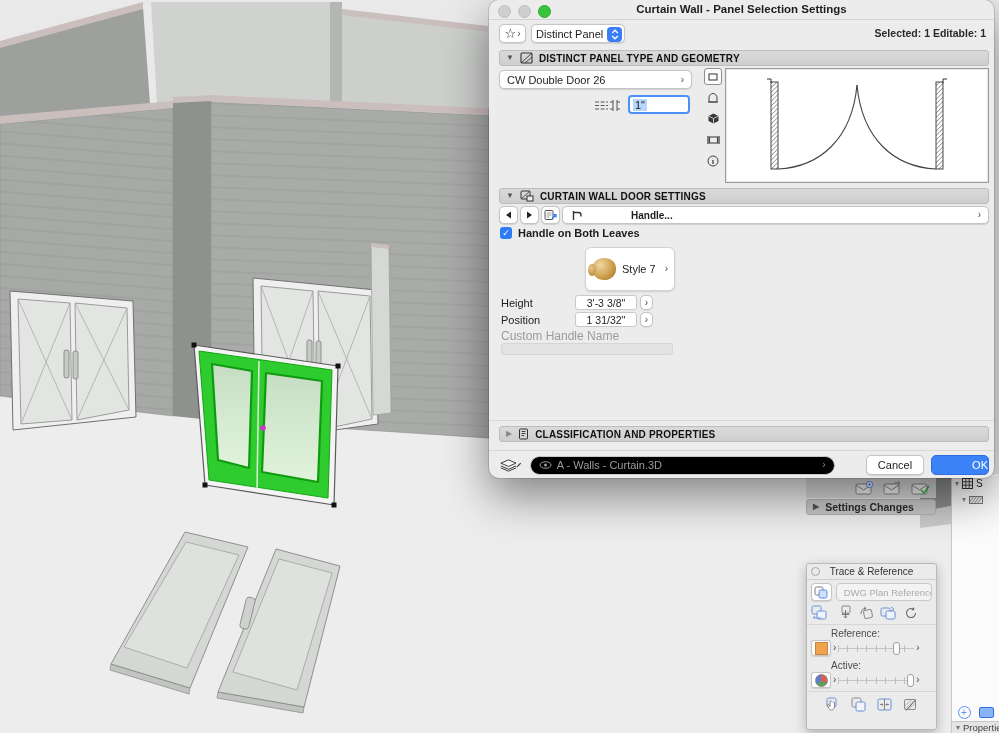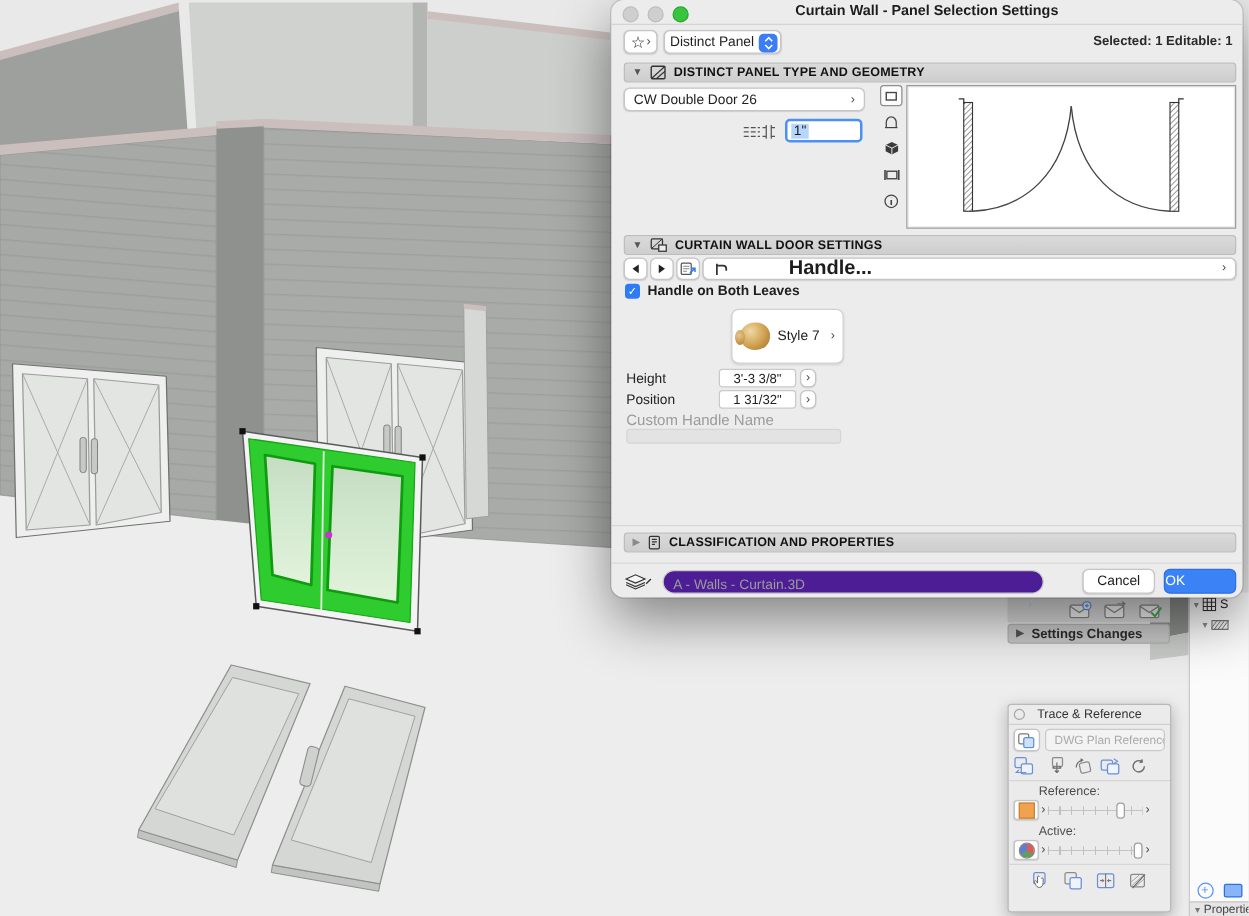--- a/index.html
+++ b/index.html
@@ -48,21 +48,21 @@
   .viewbtn{width:18px;height:17px;display:flex;align-items:center;justify-content:center;}
   .viewbtn.sel{background:#fcfcfc;border:1px solid #8e8e8e;border-radius:3px;box-sizing:border-box;}
 
   .preview{position:absolute;left:236px;top:68px;width:264px;height:115px;background:#fff;
            border:1px solid #9b9b9b;box-shadow:inset 0 0 0 1px #e9e9e9;box-sizing:border-box;}
 
   .nav-btn{position:absolute;top:206px;width:19px;height:18px;font-size:9px;}
   .handle-select{position:absolute;left:73px;top:206px;width:427px;height:18px;padding:0 7px;
                  justify-content:flex-start;gap:6px;}
   .handle-select .chev{margin-left:auto;}
-  .handle-select b{font-size:16px;padding-left:42px;}
+  .handle-select b{font-size:10px;padding-left:42px;}
 
   .chk-row{position:absolute;left:11px;top:227px;display:flex;align-items:center;gap:6px;}
   .chk{width:12px;height:12px;border-radius:3px;background:#2e7bf6;color:#fff;font-size:9px;
        display:flex;align-items:center;justify-content:center;}
   .chk-row b{font-size:11px;}
 
   .style-card{position:absolute;left:96px;top:247px;width:90px;height:44px;background:#fff;
               border:1px solid #d2d2d2;border-radius:6px;box-shadow:0 1px 2px rgba(0,0,0,.12);
               display:flex;align-items:center;gap:6px;padding:0 6px;box-sizing:border-box;}
   .knob{width:24px;height:22px;border-radius:50% 46% 48% 50%;
@@ -77,26 +77,26 @@
   .fieldstep{position:absolute;left:151px;width:13px;height:15px;font-size:9px;}
   .graylabel{position:absolute;left:12px;top:329px;font-size:12px;color:#9b9b9b;}
   .custom-input{position:absolute;left:12px;top:343px;width:172px;height:12px;background:#e3e3e3;
                 border:1px solid #d5d5d5;border-radius:3px;box-sizing:border-box;}
 
   .divline{position:absolute;left:0;width:505px;height:1px;background:#d7d7d7;}
 
   .footer{position:absolute;left:0;top:452px;width:505px;height:26px;display:flex;align-items:center;
           gap:0;padding:0 5px 0 10px;box-sizing:border-box;}
   .layer-select{margin-left:8px;width:322px;height:19px;border:1px solid #c9c9c9;border-radius:10px;
-                background:#4c1d95;display:flex;align-items:flex-start;gap:5px;padding:0 8px;box-sizing:border-box;
-                color:#9b9b9b;flex-direction:column;}
+                background:#000000;display:flex;align-items:center;gap:5px;padding:0 8px;box-sizing:border-box;
+                color:#9b9b9b;}
   .layer-select .chev{margin-left:auto;color:#8a8a8a;}
   .cancel-btn{margin-left:31px;width:62px;height:20px;font-size:11px;border-radius:5px;}
   .ok-btn{margin-left:7px;width:61px;height:20px;font-size:11px;border-radius:5px;background:#3b82f7;
-          color:#fff;border:1px solid #2f6fe0;display:flex;align-items:center;justify-content:flex-start;
+          color:#fff;border:1px solid #2f6fe0;display:flex;align-items:center;justify-content:flex-end;
           box-sizing:border-box;}
 
   
   .mailstrip{position:absolute;left:806px;top:477px;width:130px;height:21px;background:rgba(214,214,214,.92);
              display:flex;align-items:center;justify-content:flex-end;gap:9px;padding-right:6px;box-sizing:border-box;}
   .tracked{position:absolute;left:806px;top:499px;width:130px;height:16px;background:#c7c7c7;border:0.5px solid #b2b2b2;
            border-radius:3px;display:flex;align-items:center;gap:6px;padding:0 6px;box-sizing:border-box;
            font-size:10.5px;font-weight:bold;color:#2c2c2c;}
   .trace{position:absolute;left:806px;top:563px;width:131px;height:167px;background:#ebebeb;
          border:1px solid #b9b9b9;border-radius:3px;box-shadow:0 4px 12px rgba(0,0,0,.25);

